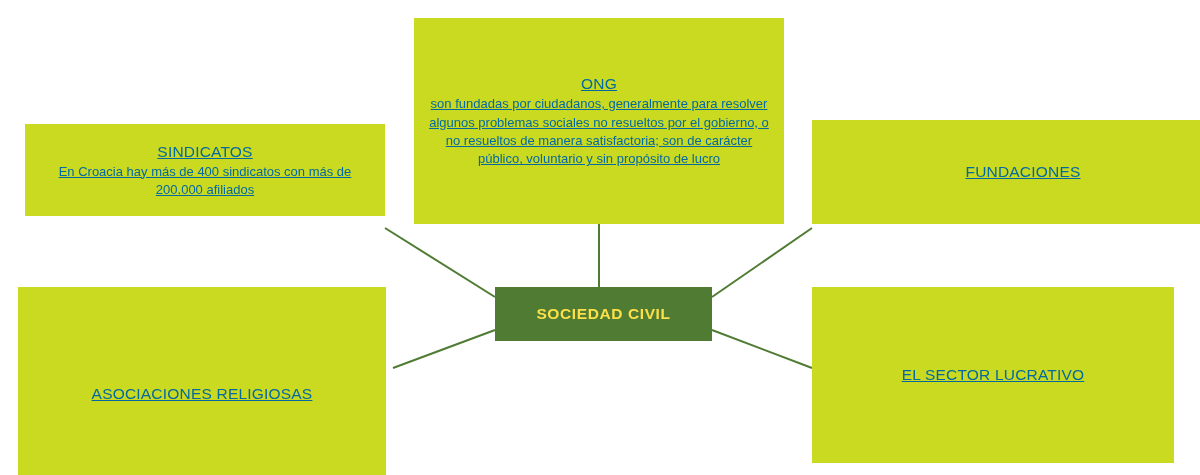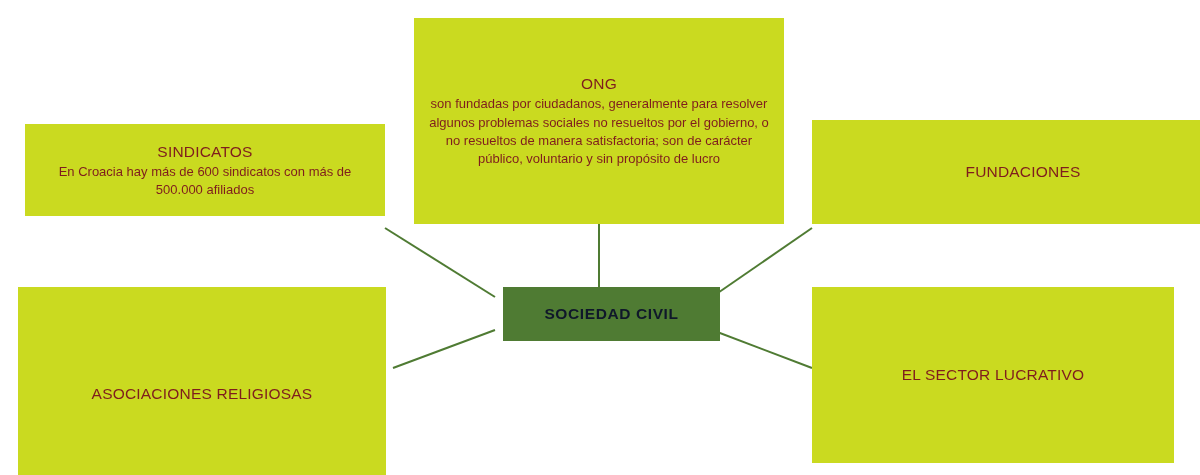--- a/index.html
+++ b/index.html
@@ -30,38 +30,38 @@
     display: flex;
     flex-direction: column;
     align-items: center;
     justify-content: center;
     text-align: center;
     padding: 8px 10px;
     z-index: 2;
   }
   .node-green {
     background: #cada20;
-    color: #7f1d1d;
+    color: #0369a1;
+    text-decoration: underline;
   }
   .node-title {
     font-size: 15.5px;
     line-height: 1.42;
     letter-spacing: 0.2px;
   }
   .node-desc {
     font-size: 13px;
     line-height: 1.42;
   }
   .center-node {
     background: #4f7b33;
-    color: #0f172a;
+    color: #fde047;
     font-size: 15.5px;
     letter-spacing: 0.6px;
     font-weight: 600;
-    margin-left: 8px;
   }
   
   #node-ong {
     left: 414px;
     top: 18px;
     width: 370px;
     height: 206px;
   }
   #node-sindicatos {
     left: 25px;
@@ -113,21 +113,21 @@
     <line x1="712" y1="330" x2="812" y2="368" stroke="#4f7b33" stroke-width="2"></line>
   </svg>
 
   <div class="node node-green" id="node-ong">
     <div class="node-title">ONG</div>
     <div class="node-desc">son fundadas por ciudadanos, generalmente para resolver algunos problemas sociales no resueltos por el gobierno, o no resueltos de manera satisfactoria; son de carácter público, voluntario y sin propósito de lucro</div>
   </div>
 
   <div class="node node-green" id="node-sindicatos">
     <div class="node-title">SINDICATOS</div>
-    <div class="node-desc">En Croacia hay más de 600 sindicatos con más de 500.000 afiliados</div>
+    <div class="node-desc">En Croacia hay más de 400 sindicatos con más de 200.000 afiliados</div>
   </div>
 
   <div class="node node-green" id="node-fundaciones">
     <div class="node-title">FUNDACIONES</div>
   </div>
 
   <div class="node node-green" id="node-religiosas">
     <div class="node-title">ASOCIACIONES RELIGIOSAS</div>
   </div>
 

